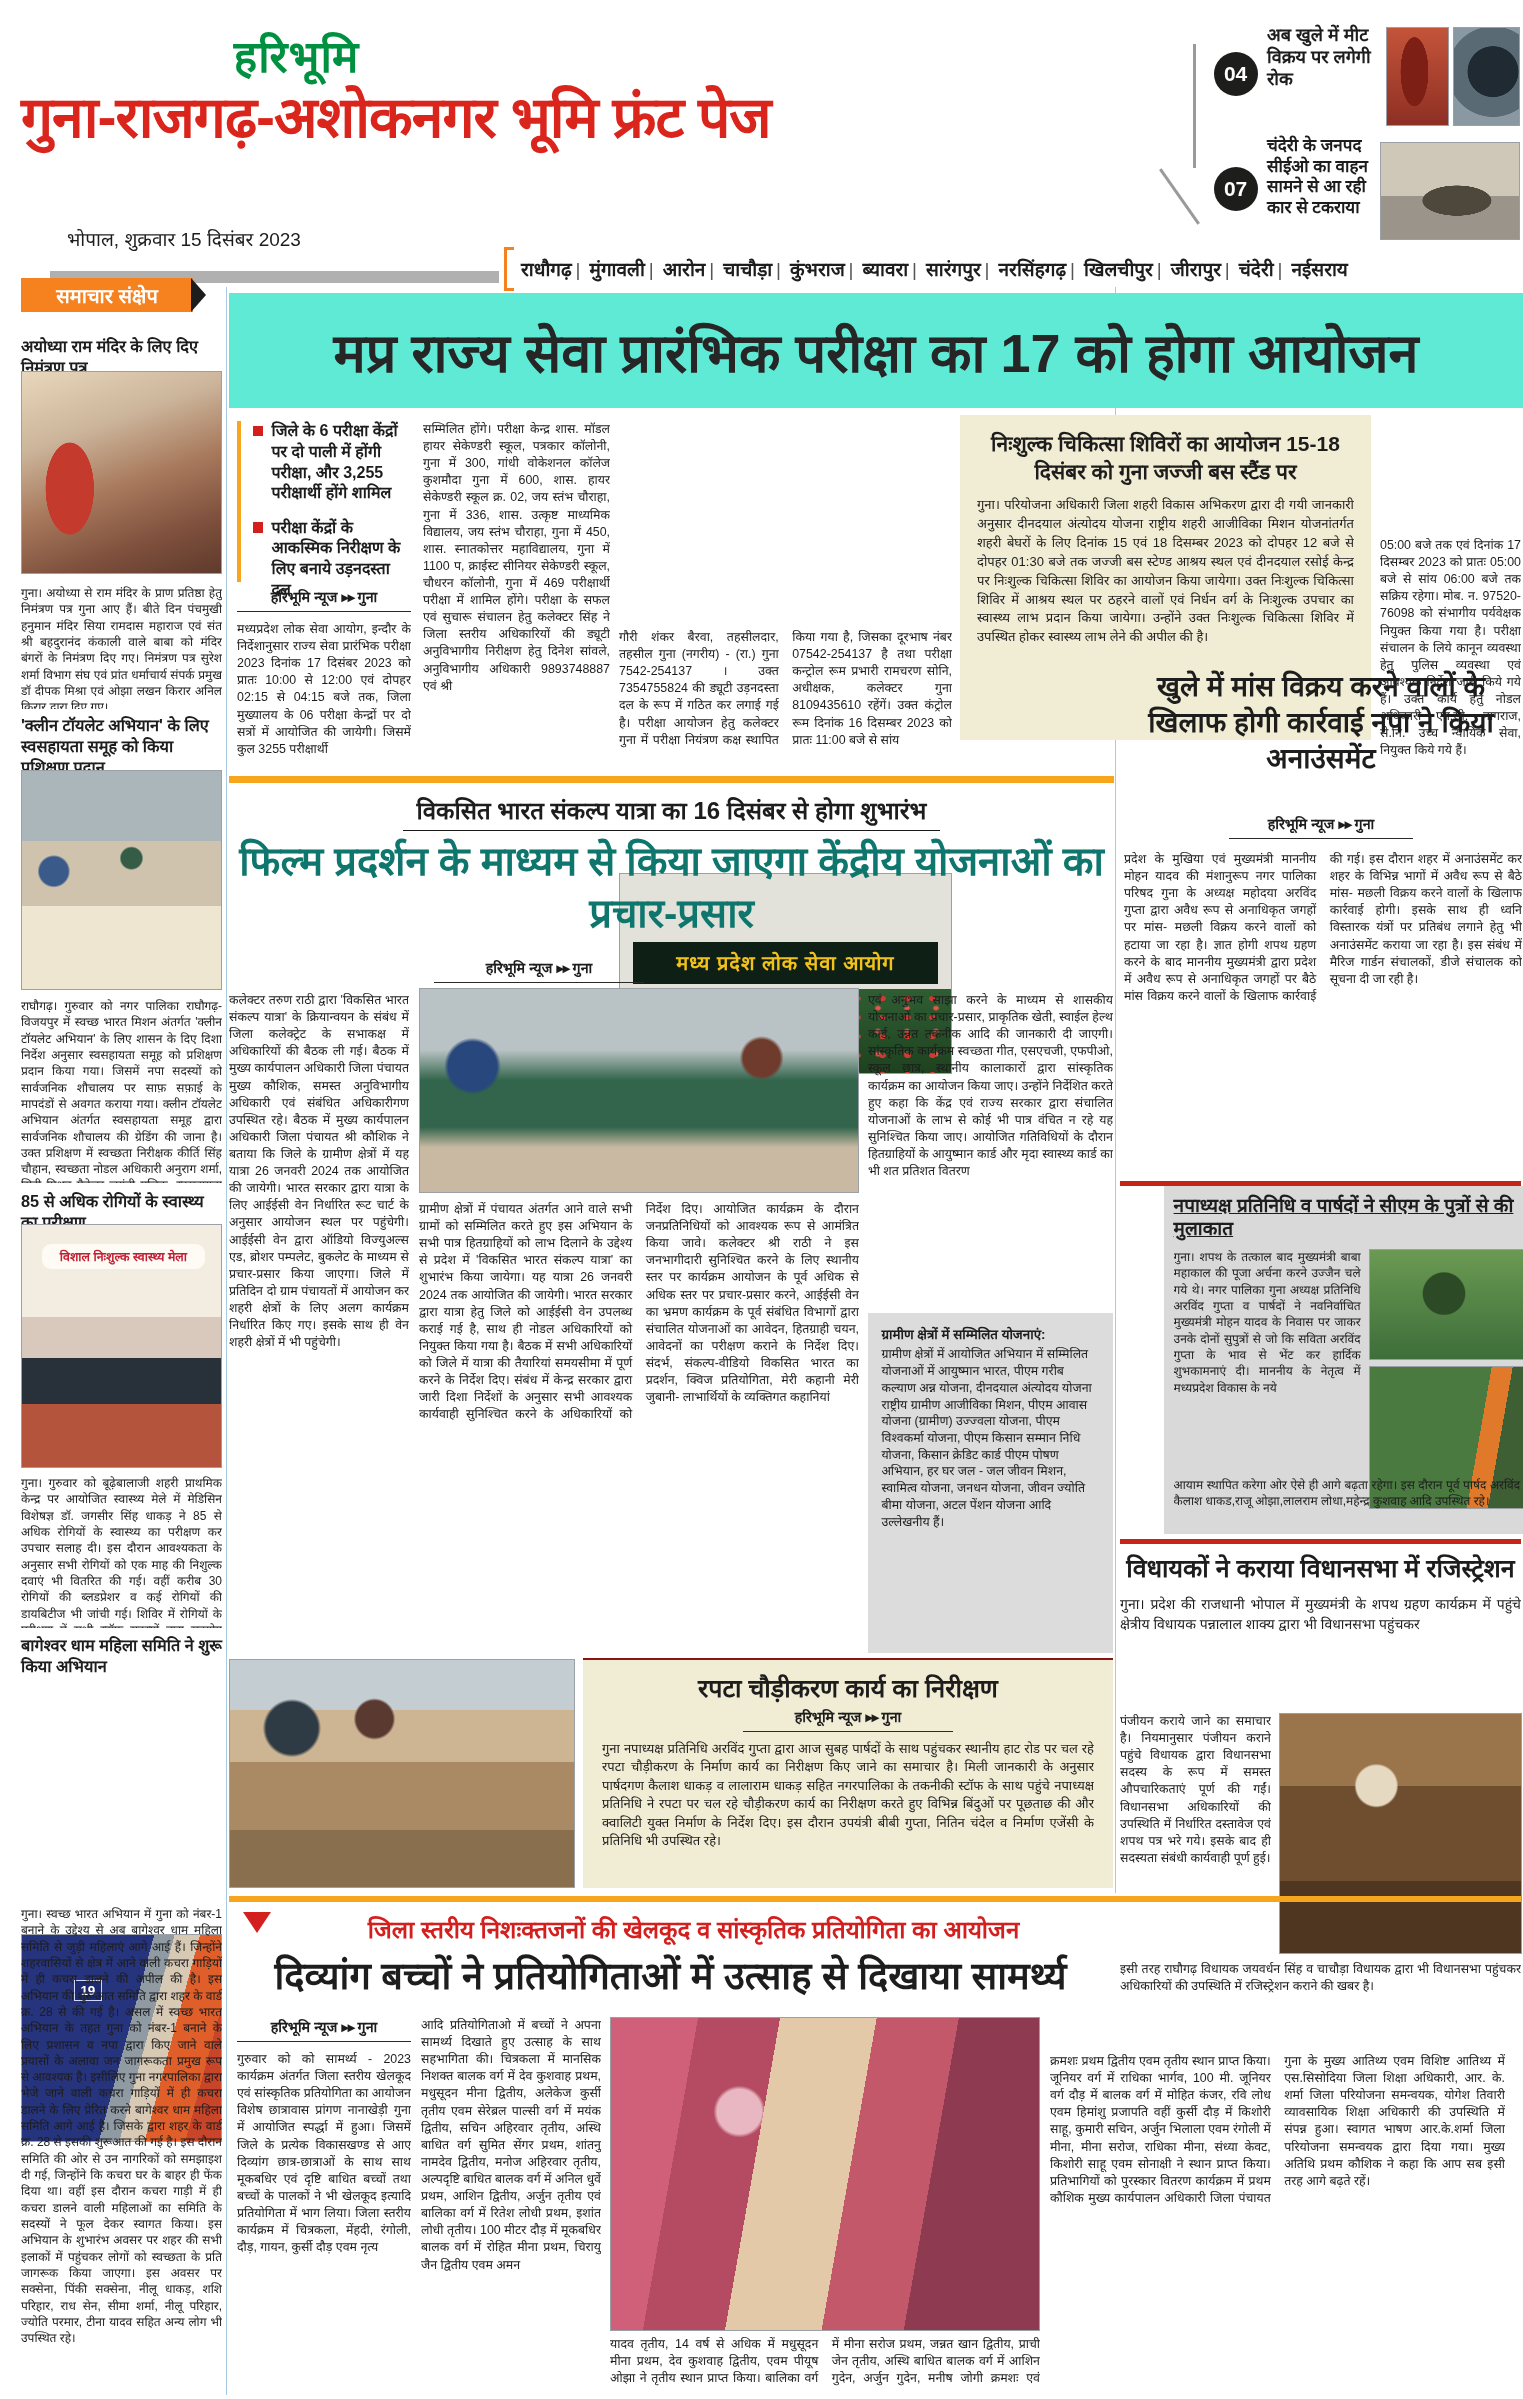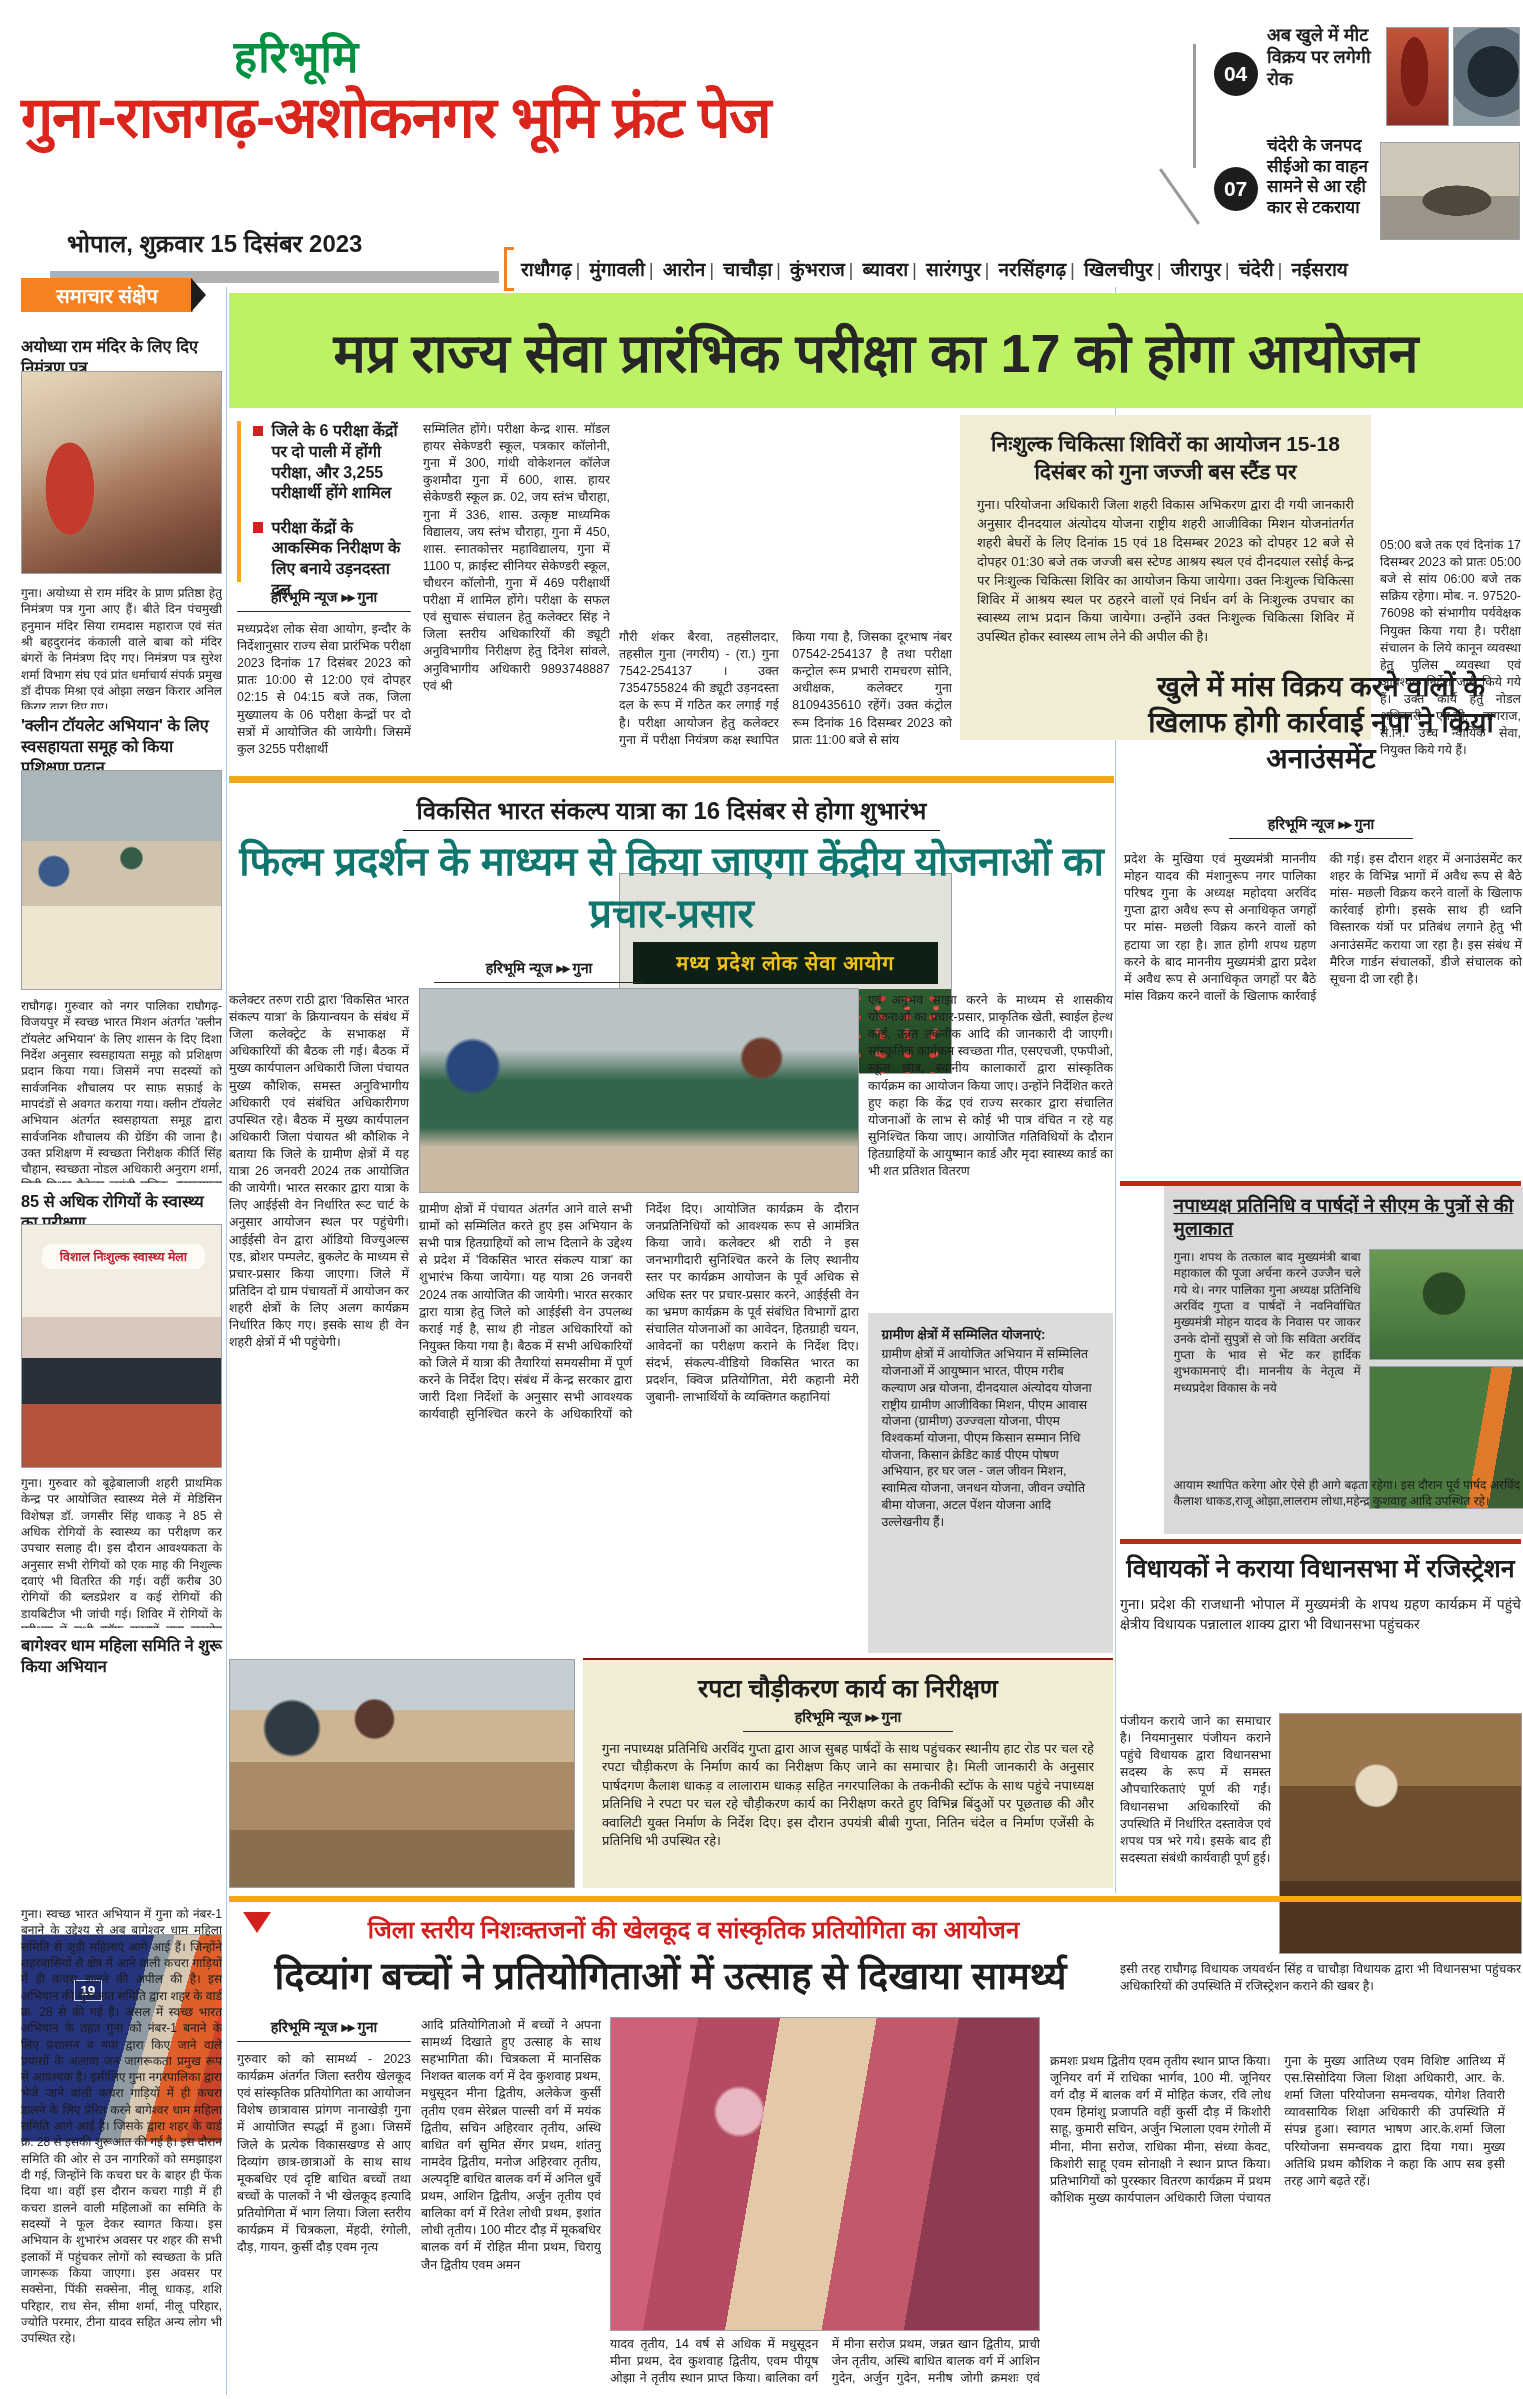--- a/index.html
+++ b/index.html
@@ -8,34 +8,34 @@
   .abs{position:absolute;box-sizing:border-box;}
   .jt{text-align:justify;}
   .bt{font-size:12.4px;line-height:1.38;color:#1d1d1d;overflow:hidden;}
   .bt-sm{font-size:12px;line-height:1.36;color:#1d1d1d;overflow:hidden;}
   .cols2{column-count:2;column-gap:13.4px;}
   .photo{overflow:hidden;}
   .vrule{background:#a9cbe2;}
   
   .logo{color:#009140;font-size:44px;font-weight:bold;text-align:center;letter-spacing:1px;}
   .mast-title{color:#da251c;font-size:57px;font-weight:bold;white-space:nowrap;letter-spacing:-1px;}
-  .dateline{font-size:24px;font-weight:bold;}
+  .dateline{font-size:19px;font-weight:normal;}
   .graybar{background:#b0b0b0;}
   .nav{display:flex;align-items:center;font-size:19px;font-weight:bold;white-space:nowrap;}
   .nav span + span::before{content:" | ";color:#555;font-weight:normal;padding:0 3.8px;}
   .nav-bracket{border-left:3.8px solid #f6821f;border-top:3.8px solid #f6821f;border-bottom:3.8px solid #f6821f;}
   .badge{background:#1d1d1b;color:#fff;border-radius:50%;display:flex;align-items:center;justify-content:center;font-size:21px;font-weight:bold;}
   .brief-t{font-size:18px;font-weight:bold;line-height:1.22;}
   .conn{background:#9a9a9a;}
   
   .sb-head{background:#f6821f;color:#fff;font-size:20px;font-weight:bold;display:flex;align-items:center;justify-content:center;}
   .tri-black{width:0;height:0;border-left:15.3px solid #1d1d1d;border-top:17px solid transparent;border-bottom:17px solid transparent;position:absolute;right:-13.4px;top:0;}
   .sb-title{font-size:16.3px;font-weight:bold;line-height:1.28;}
   
-  .band{background:#bef264;display:flex;align-items:center;justify-content:center;}
+  .band{background:#5eead4;display:flex;align-items:center;justify-content:center;}
   .h-main{font-size:54px;font-weight:bold;color:#262626;white-space:nowrap;}
   .orange-rule{background:#f7a51d;}
   .red-rule{background:#c62418;}
   .kicker{text-align:center;}
   .kicker span{display:inline-block;font-size:24px;font-weight:bold;border-bottom:1.9px solid #1a1a1a;padding:0 13.4px 3.8px;}
   .h2{font-size:40px;font-weight:bold;text-align:center;line-height:1.3;color:#0f766e;}
   .h3{font-size:28px;font-weight:bold;text-align:center;line-height:1.28;}
   .h4{font-size:25px;font-weight:bold;text-align:center;}
   .h-red{color:#d41f1f;font-size:24px;font-weight:bold;text-align:center;white-space:nowrap;}
   .h-big{font-size:38px;font-weight:bold;text-align:center;white-space:nowrap;}

